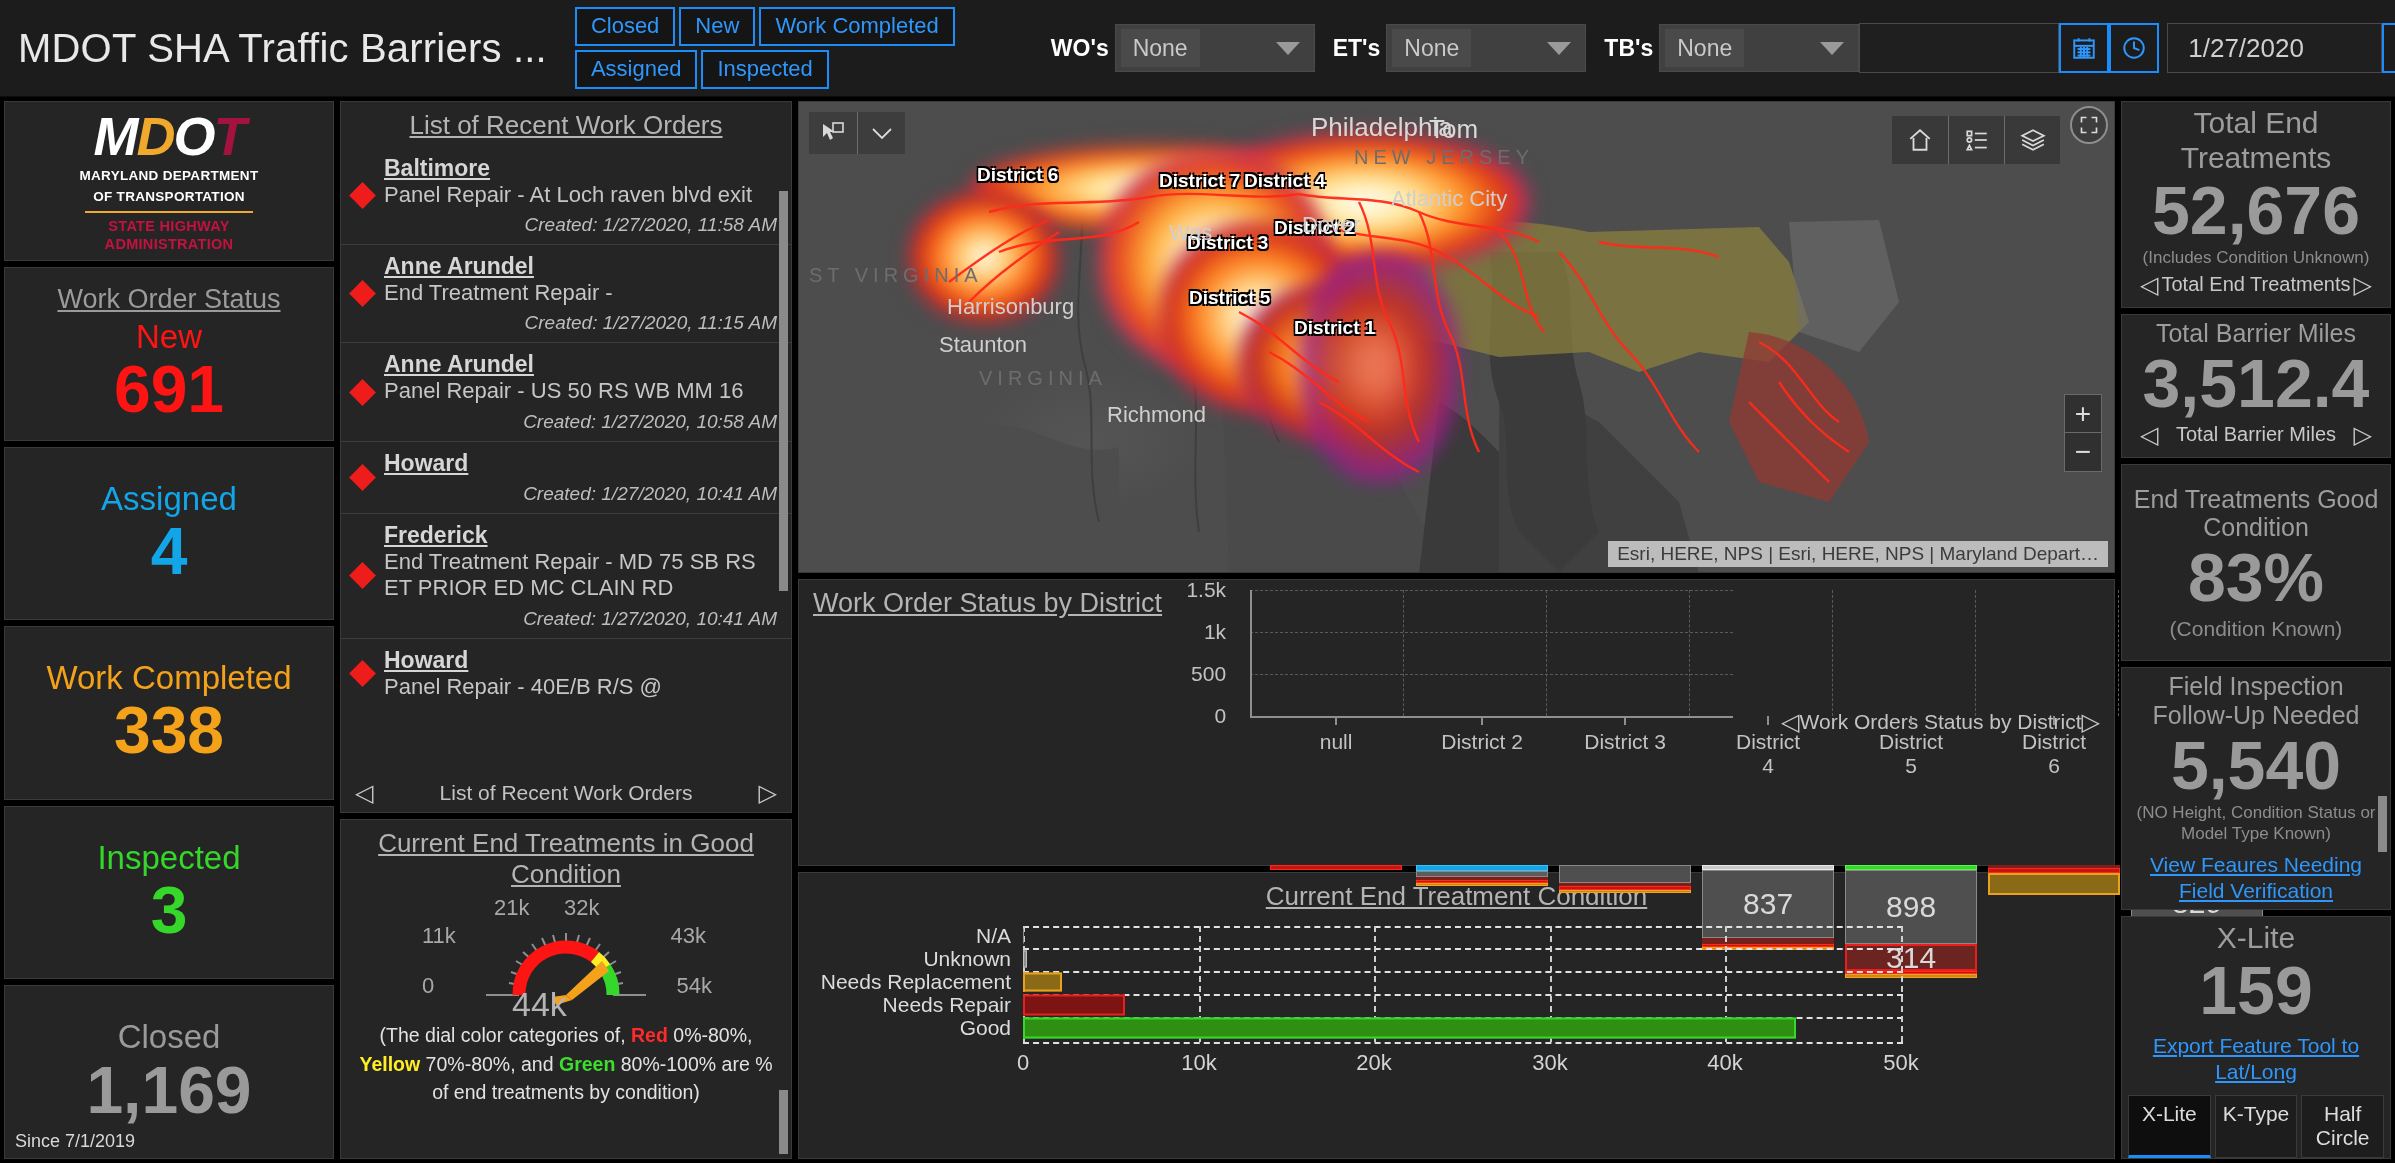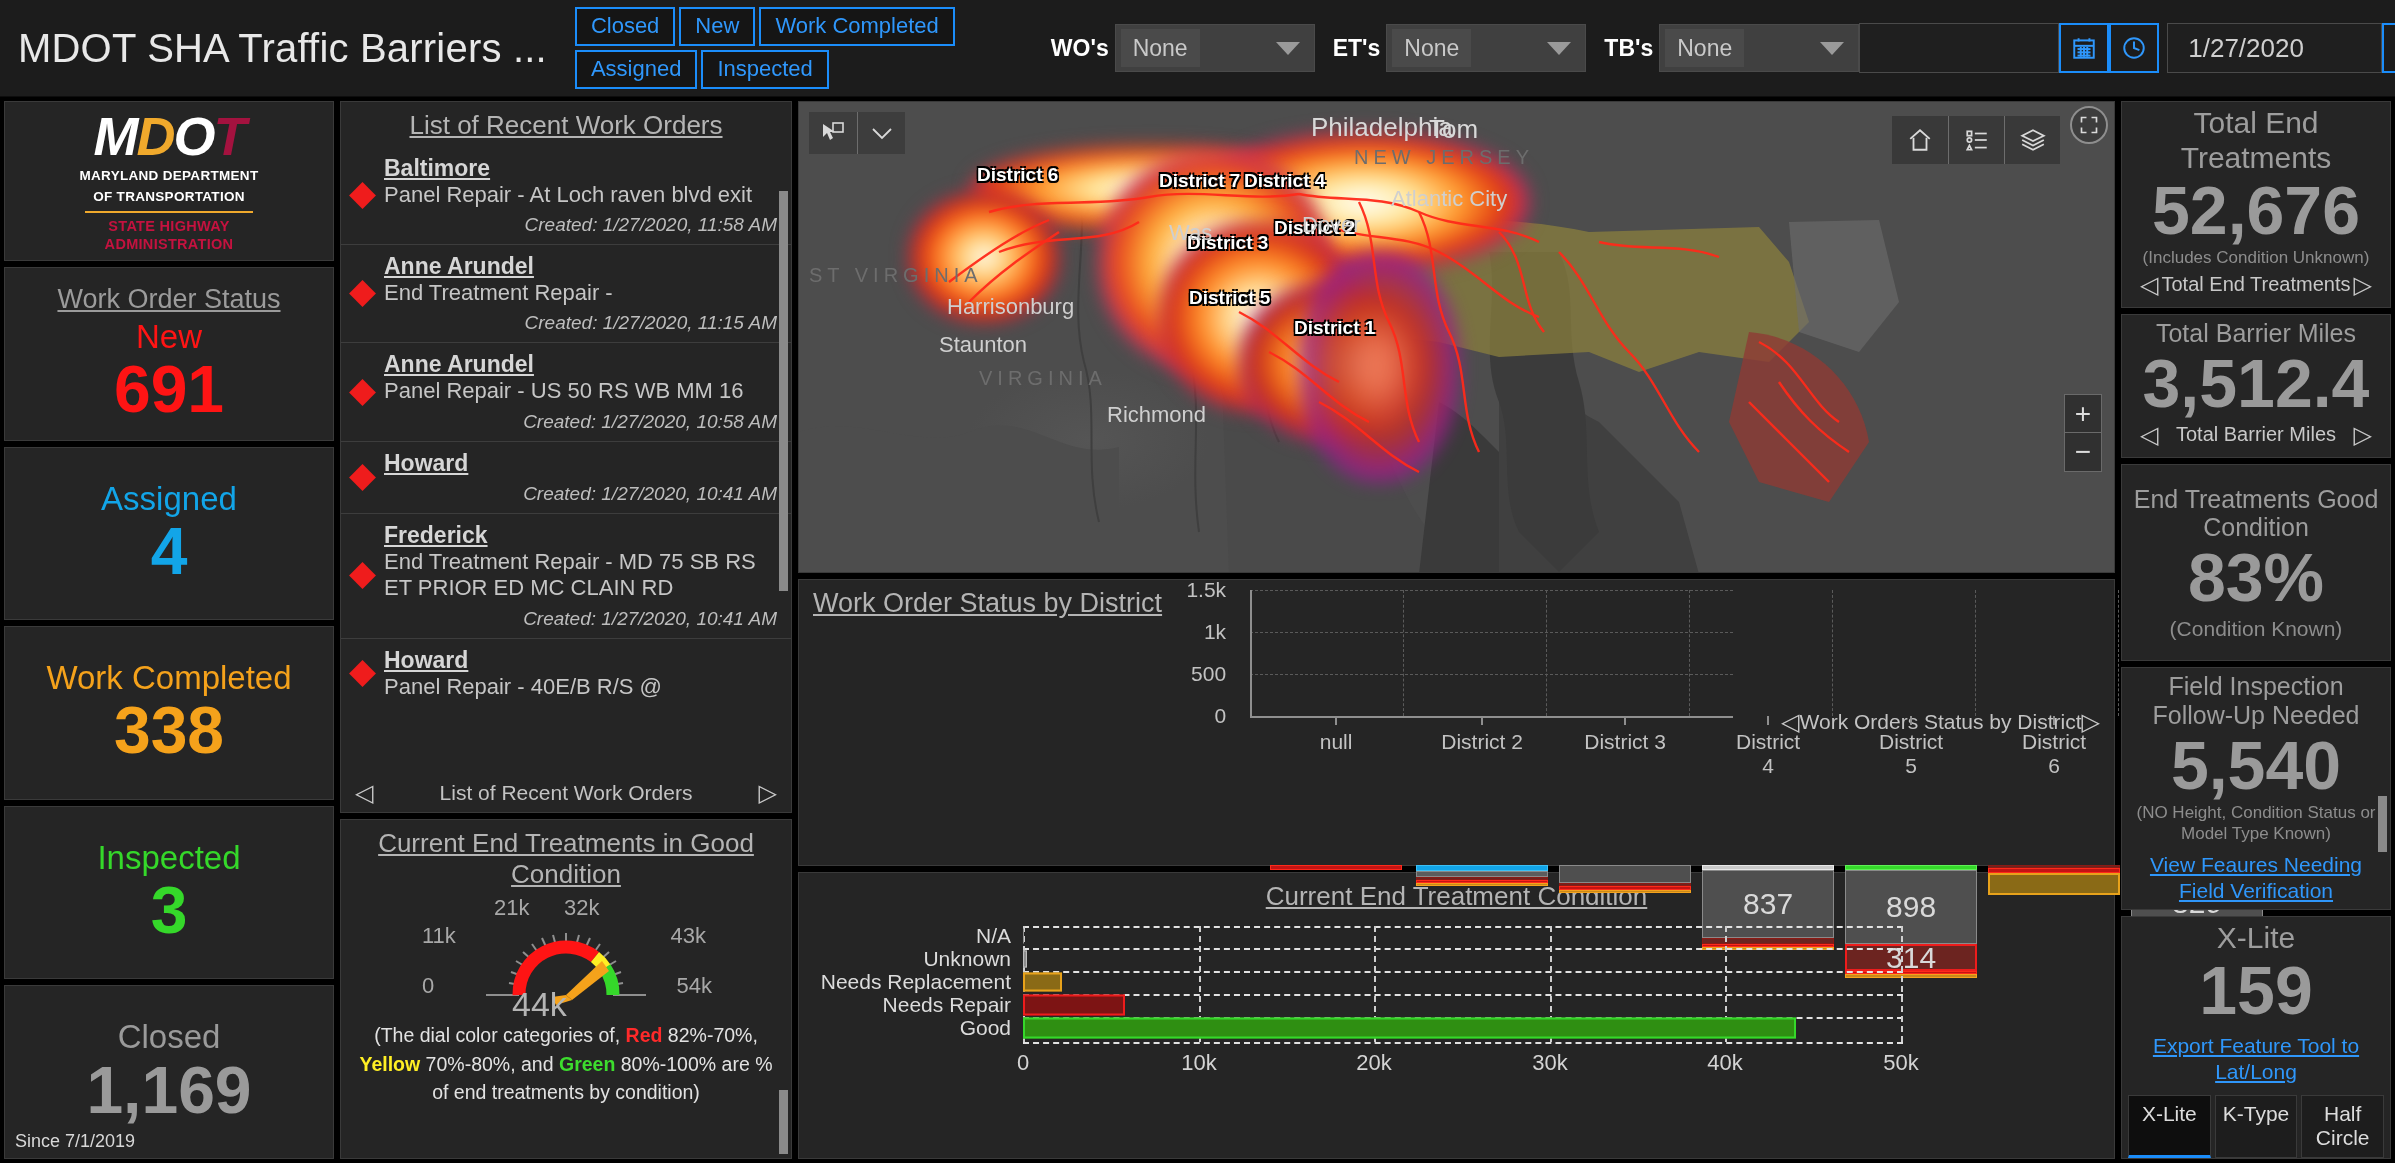--- a/index.html
+++ b/index.html
@@ -398,21 +398,21 @@
 
               <path d="M 103 96 A 47 47 0 0 1 179 58" fill="none" stroke="#ff1414" stroke-width="13"></path>
               <path d="M 179 58 A 47 47 0 0 1 189 69" fill="none" stroke="#ffef24" stroke-width="13"></path>
               <path d="M 189 69 A 47 47 0 0 1 197 96" fill="none" stroke="#35d82a" stroke-width="13"></path>
 
               <polygon points="150,96 186,62 193,72 156,101" fill="#f5a21b"></polygon>
               <polygon points="150,96 156,101 140,106 136,98" fill="#f5a21b"></polygon>
             </svg>
             <span class="g-lbl" style="left:96px; top:86px; font-size:34px; color:#b4b4b4;">44k</span>
           </div>
-          <div class="gauge-note"><span>(The dial color categories of, </span><b class="r">Red</b><span> 82%-70%, </span><b class="y">Yellow</b><span> 70%-80%, and </span><b class="g">Green</b><span> 80%-100%  are % of end treatments by condition)</span></div>
+          <div class="gauge-note"><span>(The dial color categories of, </span><b class="r">Red</b><span> 0%-80%, </span><b class="y">Yellow</b><span> 70%-80%, and </span><b class="g">Green</b><span> 80%-100%  are % of end treatments by condition)</span></div>
           <div class="gauge-scroll"></div>
         </div>
       </div>
 
       <div class="col-mid-right">
 
         <div class="panel map-card">
           <div class="map-bg"></div>
 
           <svg width="100%" height="100%" style="position:absolute;inset:0">
@@ -538,20 +538,21 @@
                 <polyline points="21,15 21,21 15,21"></polyline>
                 <polyline points="9,21 3,21 3,15"></polyline>
             </svg>
           </div>
 
           <div class="zoom-ctl">
             <div>+</div>
             <div>−</div>
           </div>
 
+          <div class="map-attr">Esri, HERE, NPS | Esri, HERE, NPS | Maryland Depart…</div>
         </div>
 
         <div class="panel bar-card">
           <div class="bar-title">Work Order Status by District</div>
           <div class="plot">
 
             <span class="y-axis-lbl" style="top:0px;">1.5k</span>
             <span class="y-axis-lbl" style="top:42px;">1k</span>
             <span class="y-axis-lbl" style="top:84px;">500</span>
             <span class="y-axis-lbl" style="top:126px;">0</span>

